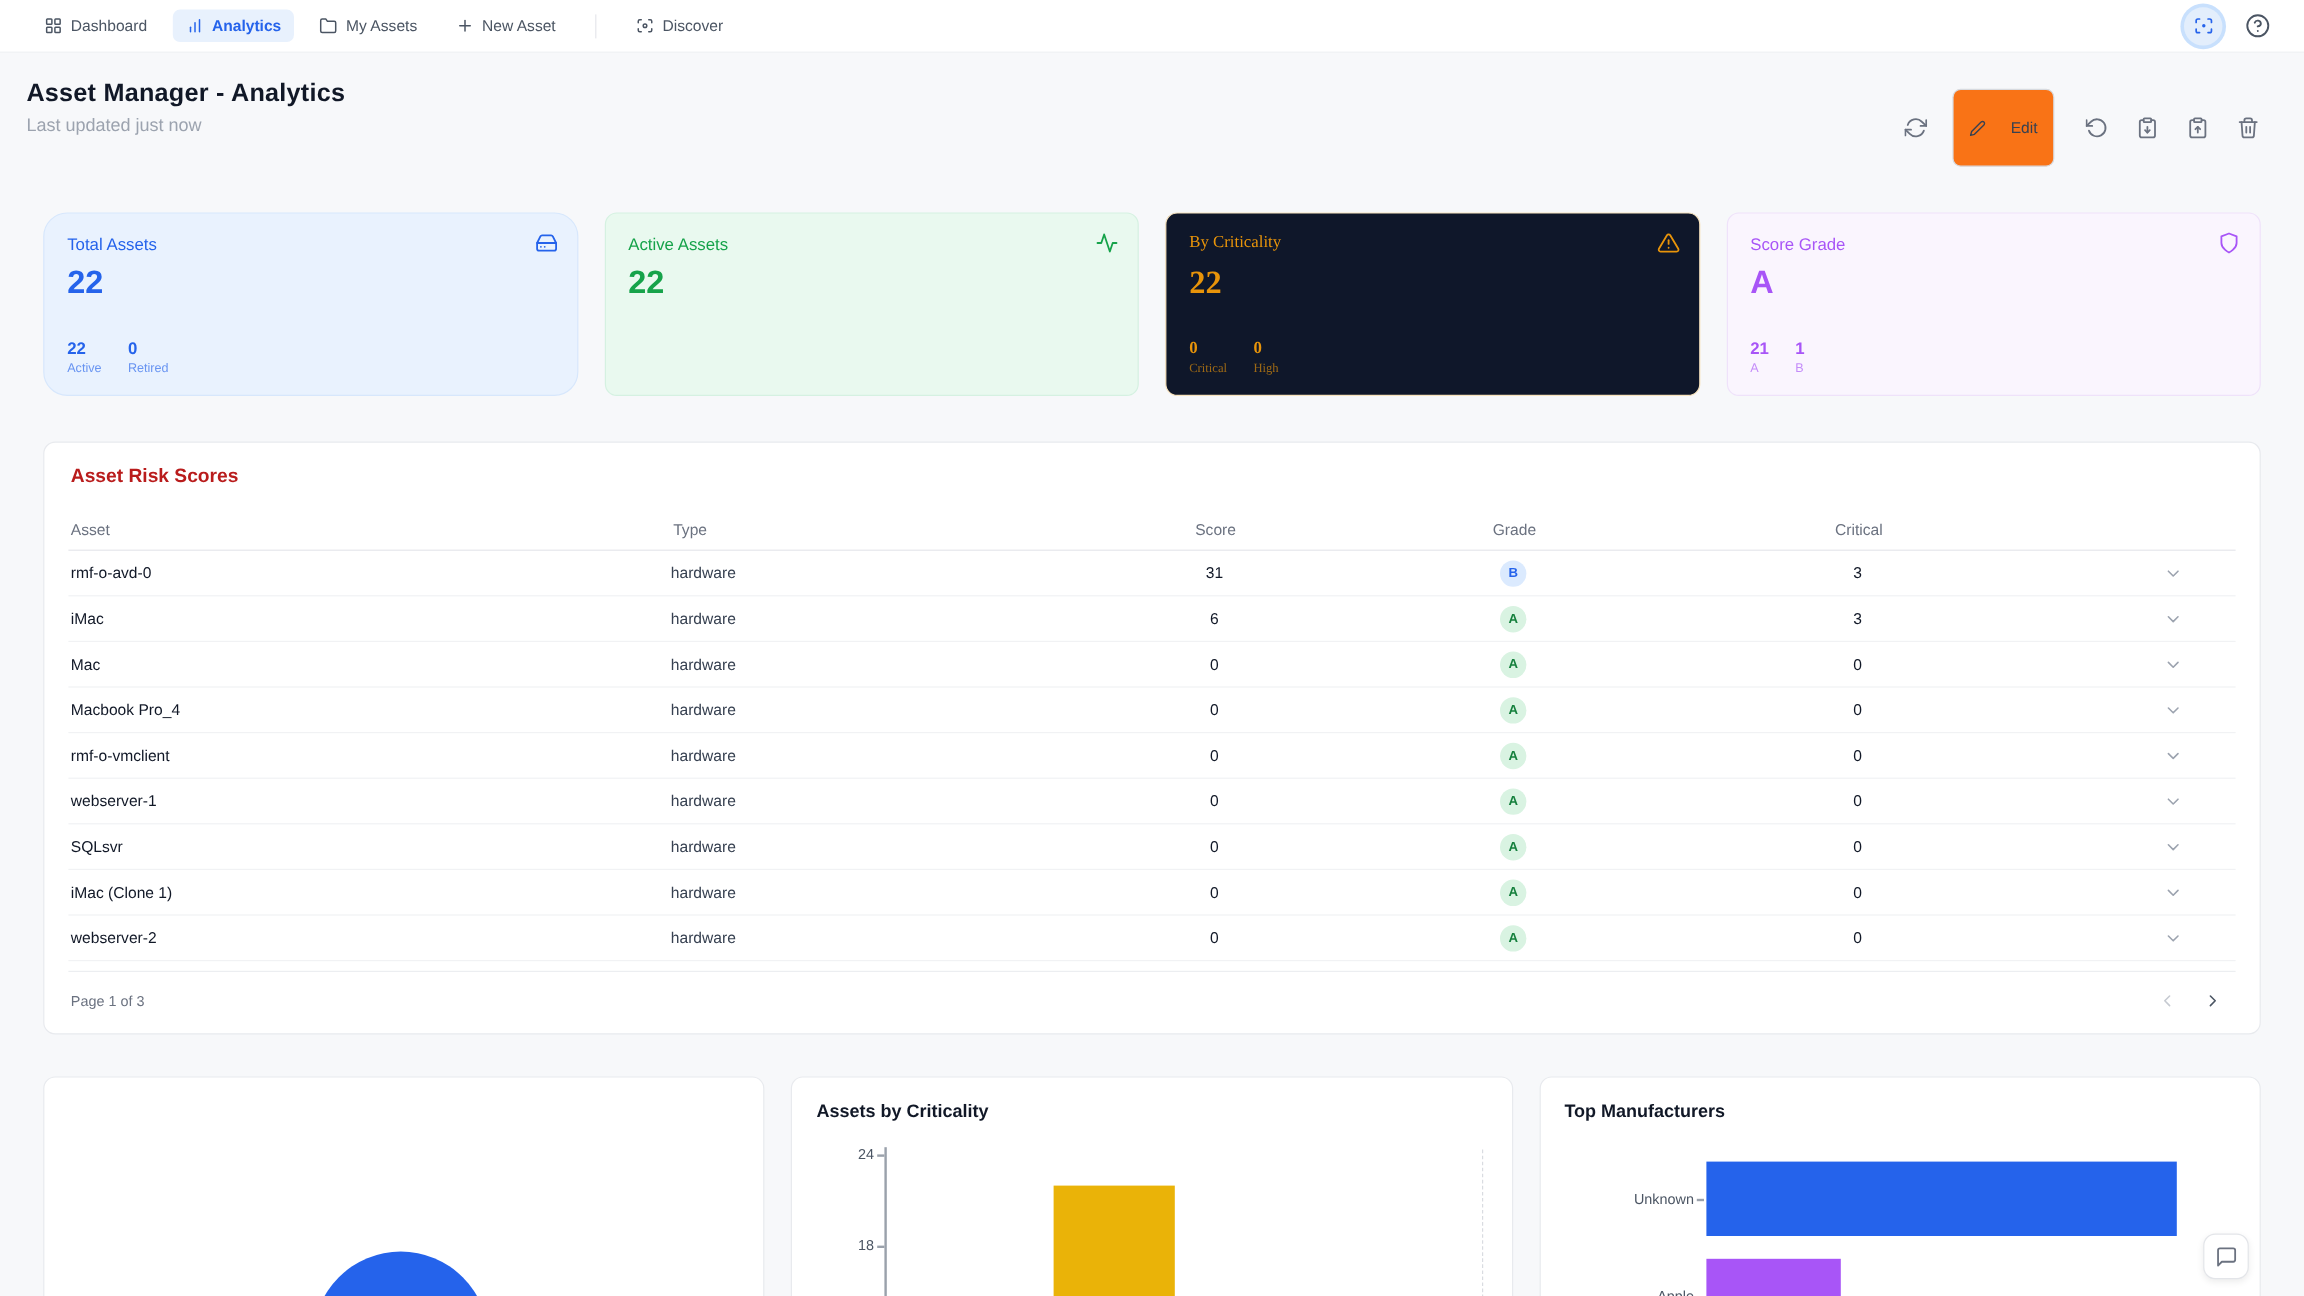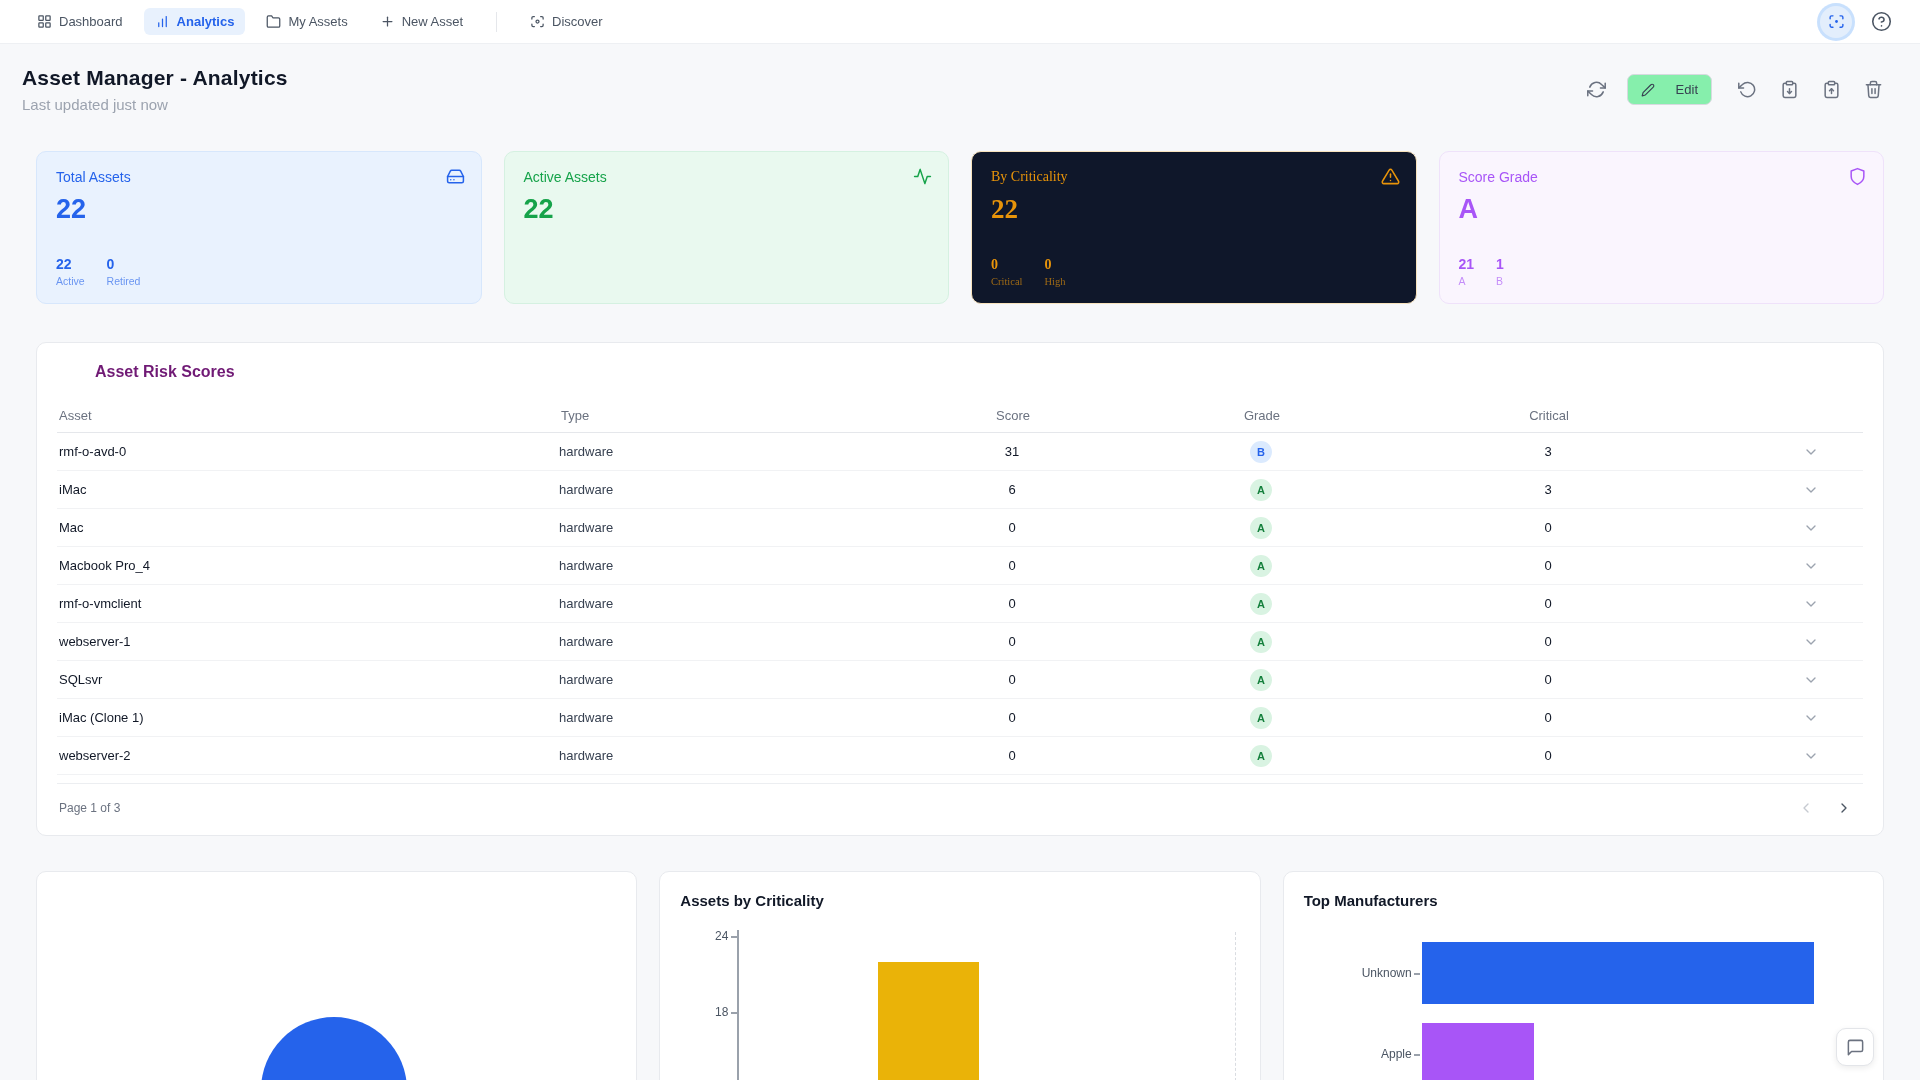--- a/index.html
+++ b/index.html
@@ -21,42 +21,42 @@
     box-shadow:0 0 0 3px rgba(96,165,250,.35); }
   .help-btn { width:26px; height:26px; display:flex; align-items:center; justify-content:center; cursor:pointer; }
 
   
   .page-header { display:flex; justify-content:space-between; align-items:flex-start;
     padding:22px 36px 0 22px; }
   .page-title { font-size:21px; font-weight:bold; color:#111827; letter-spacing:.2px; }
   .page-sub { font-size:15px; color:#9ca3af; margin-top:6px; }
   .toolbar { display:flex; align-items:center; gap:20px; margin-top:8px; }
   .tool-icon { width:20px; height:20px; cursor:pointer; color:#6b7280; }
-  .edit-btn { display:flex; align-items:center; gap:21px; border:1px solid #d7dadf; background:#86efac;
-    color:#374151; font-size:13px; padding:7px 13px; border-radius:7px; cursor:pointer; }
+  .edit-btn { display:flex; align-items:center; gap:21px; border:1px solid #d7dadf; background:#f97316;
+    color:#374151; font-size:13px; padding:24px 13px; border-radius:7px; cursor:pointer; }
   .tool-group { display:flex; align-items:center; gap:22px; margin-left:6px; }
 
   
   .stat-row { display:flex; gap:22px; padding:0 36px; margin-top:38px; }
   .stat-card { flex:1; height:153px; border-radius:10px; padding:17px 19px; position:relative; border:1px solid transparent; }
   .stat-card .sc-title { font-size:14px; }
   .stat-card .sc-value { font-size:27px; font-weight:bold; margin-top:9px; }
   .stat-card .sc-icon { position:absolute; top:15px; right:16px; width:19px; height:19px; }
   .sub-stats { display:flex; gap:22px; position:absolute; left:19px; bottom:16px; }
   .sub-stat .ss-value { font-size:14px; font-weight:bold; }
   .sub-stat .ss-label { font-size:10.5px; margin-top:3px; opacity:.65; }
-  .theme-blue   { background:#e9f2fe; border-color:#d7e7fc; color:#2563eb; }
+  .theme-blue   { background:#e9f2fe; border-color:#d7e7fc; color:#2563eb;border-radius:20px; }
   .theme-green  { background:#e9f9ef; border-color:#d5f1e1; color:#16a34a; }
   .theme-orange { background:#0f172a; border-color:#f8e3bd; color:#e8940a;font-family:Liberation Serif, serif; }
   .theme-purple { background:#faf5fe; border-color:#efe2fa; color:#a855f7; }
 
   
   .table-card { margin:38px 36px 0; background:#fff; border:1px solid #e8eaee; border-radius:10px;
     padding:20px 20px 14px; height:494px; display:flex; flex-direction:column; }
-  .table-title { font-size:16px; font-weight:bold; color:#701a75; padding-left:2px;margin-left:36px; }
+  .table-title { font-size:16px; font-weight:bold; color:#b91c1c; padding-left:2px; }
   .tgrid { display:grid; grid-template-columns:502px 280px 346px 152px 422px 1fr; align-items:center; }
   .thead { margin-top:18px; height:34px; border-bottom:1px solid #e5e7eb; color:#6b7280; font-size:13px; }
   .th { padding-left:2px; }
   .th.center, .c.center { text-align:center; }
   .trow { height:38px; border-bottom:1px solid #f1f2f4; font-size:13px; cursor:pointer; }
   .c.asset { color:#111827; padding-left:2px; }
   .c.type { color:#374151; }
   .c.score { color:#111827; }
   .badge { display:inline-flex; width:22px; height:22px; border-radius:50%;
     align-items:center; justify-content:center; font-size:11px; font-weight:bold; }

